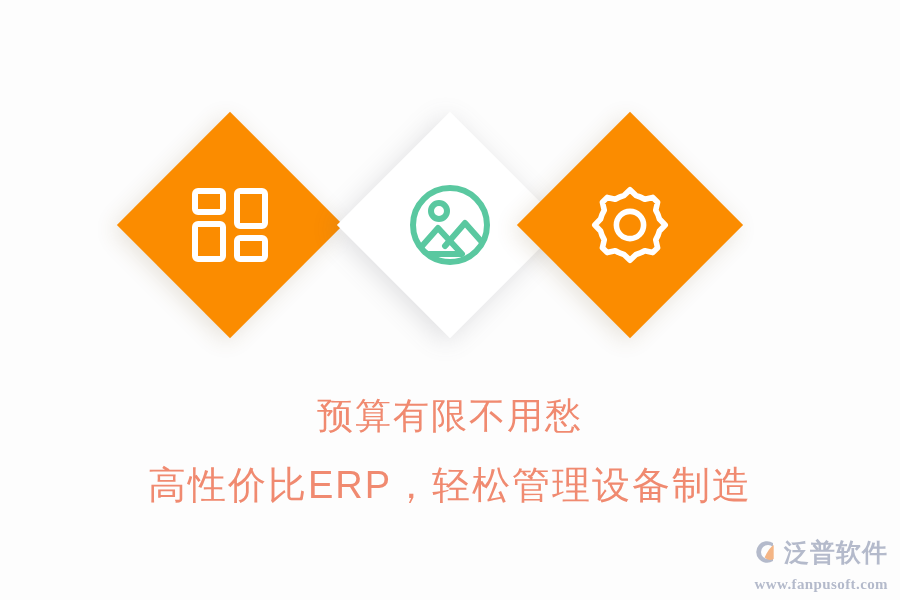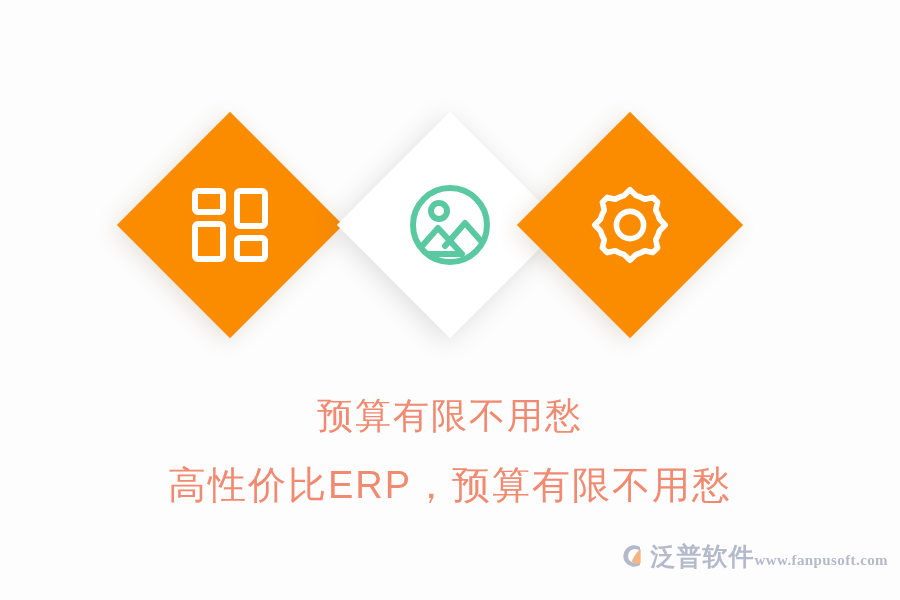--- a/index.html
+++ b/index.html
@@ -99,24 +99,24 @@
     line-height: 1.0;
     letter-spacing: 2px;
     font-weight: 400;
     white-space: nowrap;
   }
 
   
   .watermark {
     position: absolute;
     right: 12px;
-    bottom: 30px;
-    display: flex;
-    flex-direction: row;
-    align-items: flex-start;
+    bottom: 8px;
+    display: flex;
+    flex-direction: column;
+    align-items: flex-end;
     opacity: 0.62;
     user-select: none;
   }
 
   .watermark-row {
     display: flex;
     align-items: center;
     gap: 4px;
   }
 
@@ -214,21 +214,21 @@
                    Z" fill="none" stroke="#ffffff" stroke-width="7" stroke-linejoin="round"></path>
           <circle cx="50" cy="50" r="17" fill="none" stroke="#ffffff" stroke-width="7"></circle>
         </svg>
       </div>
     </div>
 
   </div>
 
   <div class="headline">
     <div class="headline-line1">预算有限不用愁</div>
-    <div class="headline-line2">高性价比ERP，预算有限不用愁</div>
+    <div class="headline-line2">高性价比ERP，轻松管理设备制造</div>
   </div>
 
   <div class="watermark">
     <div class="watermark-row">
       <svg class="watermark-mark" viewBox="0 0 40 40">
         <path d="M 30 7
                  A 15.5 15.5 0 1 0 30 33
                  L 30 27
                  A 10 10 0 1 1 30 13
                  Z" fill="#8892ad"></path>

